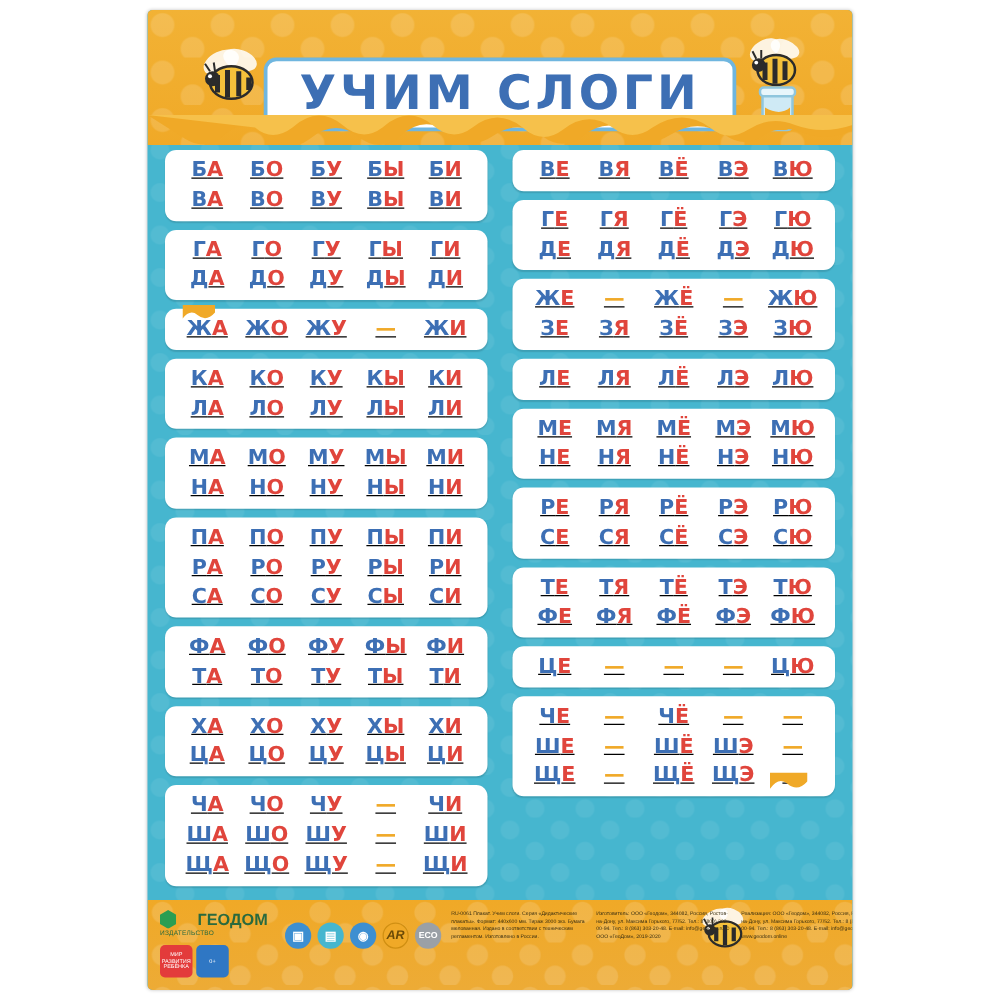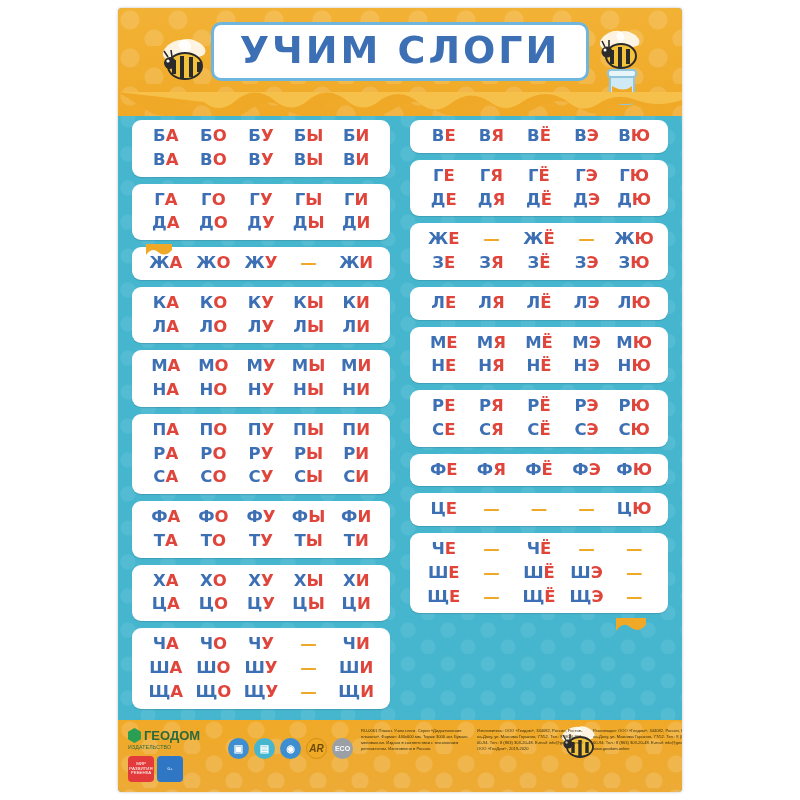--- a/index.html
+++ b/index.html
@@ -41,21 +41,21 @@
     background-image:
       radial-gradient(circle at 12px 12px, rgba(255,255,255,0.14) 9px, transparent 10px),
       radial-gradient(circle at 36px 31px, rgba(255,255,255,0.14) 9px, transparent 10px);
     background-size: 48px 38px;
   }
   
   #drip{
     position:absolute; left:0; right:0; bottom:-2px; height:26px;
   }
   #title-wrap{
-    position:absolute; left:0; right:0; top:14px; text-align:center;
+    position:absolute; left:0; right:0; top:38px; text-align:center;
   }
   #title {
     display:inline-block;
     font-family: "DejaVu Sans", sans-serif;
     font-weight: bold;
     font-size: 38px;
     letter-spacing: 3px;
     color: #3d6fb4;
     background: #ffffff;
     border: 3px solid #6fb6df;
@@ -66,20 +66,21 @@
   
   .bee { position:absolute; }
   
   #board {
     position:absolute;
     left: 14px; right: 14px;
     top: 112px;
     bottom: 72px;
     display: flex;
     gap: 20px;
+    text-decoration: underline;
   }
   .col { flex: 1 1 0; display:flex; flex-direction:column; gap:7px; }
   .group {
     background: #ffffff;
     border-radius: 9px;
     padding: 4px 4px 5px 4px;
     box-shadow: 0 1px 1px rgba(0,0,0,0.13);
   }
   .row {
     display: flex;
@@ -115,21 +116,21 @@
   }
   #footer-inner{
     position:relative;
     display:flex; align-items:flex-start;
     height:100%;
     padding: 8px 8px 0 10px;
     gap: 8px;
   }
   #logo-block{ width:92px; flex:0 0 auto; }
   #logo {
-    display:flex; align-items:center; gap:3px;
+    display:flex; align-items:center; gap:17px;
     font-family:"Liberation Sans", sans-serif;
     font-weight:bold; font-size:13px; color:#2a6a3e;
   }
   #logo .hexmark{
     width:13px;height:15px;background:#2a9e52;
     clip-path: polygon(50% 0,100% 25%,100% 75%,50% 100%,0 75%,0 25%);
   }
   #logo-sub{ font-size:5.2px; color:#2a6a3e; letter-spacing:.2px; margin-top:1px;}
   #badges{ display:flex; gap:3px; margin-top:6px; }
   .badge{
@@ -444,20 +445,27 @@
         <div class="row">
             <span class="cell"><span class="cons">С</span><span class="vow">Е</span></span>
             <span class="cell"><span class="cons">С</span><span class="vow">Я</span></span>
             <span class="cell"><span class="cons">С</span><span class="vow">Ё</span></span>
             <span class="cell"><span class="cons">С</span><span class="vow">Э</span></span>
             <span class="cell"><span class="cons">С</span><span class="vow">Ю</span></span>
           </div>
         </div>
 
       <div class="group">
+          <div class="row">
+            <span class="cell"><span class="cons">Т</span><span class="vow">Е</span></span>
+            <span class="cell"><span class="cons">Т</span><span class="vow">Я</span></span>
+            <span class="cell"><span class="cons">Т</span><span class="vow">Ё</span></span>
+            <span class="cell"><span class="cons">Т</span><span class="vow">Э</span></span>
+            <span class="cell"><span class="cons">Т</span><span class="vow">Ю</span></span>
+          </div>
         <div class="row">
             <span class="cell"><span class="cons">Ф</span><span class="vow">Е</span></span>
             <span class="cell"><span class="cons">Ф</span><span class="vow">Я</span></span>
             <span class="cell"><span class="cons">Ф</span><span class="vow">Ё</span></span>
             <span class="cell"><span class="cons">Ф</span><span class="vow">Э</span></span>
             <span class="cell"><span class="cons">Ф</span><span class="vow">Ю</span></span>
           </div>
         </div>
 
       <div class="group">

